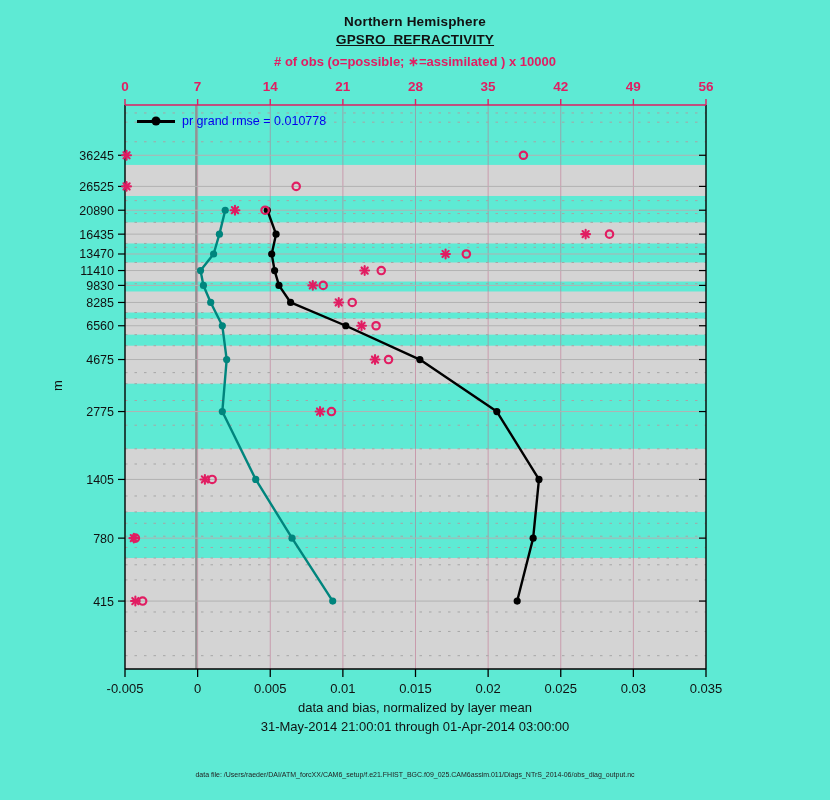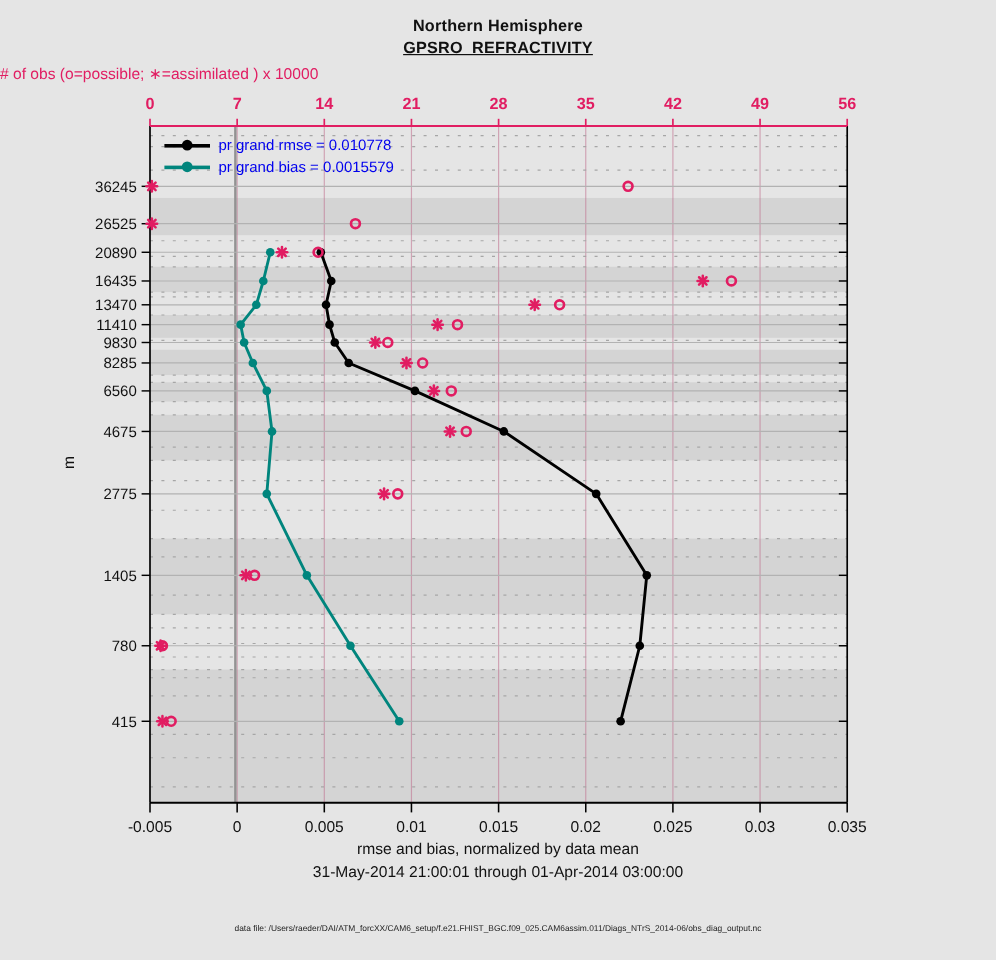--- a/index.html
+++ b/index.html
@@ -1,20 +1,20 @@
 <!DOCTYPE html>
 <html><head>
 <meta charset="utf-8">
 <style>
   html,body{margin:0;padding:0;background:#fff;}
-  #stage{position:relative;width:830px;height:800px;background:#e5e5e5;
+  #stage{position:relative;width:830px;height:800px;background:#5eead4;
          font-family:"Liberation Sans", sans-serif;overflow:hidden;}
   .abs{position:absolute;}
   .ttl{width:830px;text-align:center;font-weight:bold;font-size:13.5px;color:#111;letter-spacing:.2px;}
-  .obslbl{width:830px;font-size:13px;font-weight:normal;}
+  .obslbl{width:830px;text-align:center;font-size:13px;font-weight:bold;}
   .xlbl{width:830px;text-align:center;font-size:13px;color:#111;}
   .footer{width:830px;text-align:center;font-size:7px;color:#222;}
   .ylbl{left:52px;top:378px;font-size:13px;color:#111;transform:rotate(-90deg);}
   #legend{left:137px;top:112px;}
   .legend-row{display:flex;align-items:center;height:18px;}
   .swatch{position:relative;width:38px;height:3px;margin-right:7px;}
   .swatch::after{content:'';position:absolute;left:50%;top:50%;transform:translate(-50%,-50%);
                  width:9px;height:9px;border-radius:50%;background:inherit;}
   .legend-label{font-size:12.5px;color:#0000ee;white-space:nowrap;}
   svg text{font-family:"Liberation Sans", sans-serif;}
@@ -297,25 +297,21 @@
         <line x1="135.375" y1="596.6634906305661" x2="135.375" y2="605.4634906305661"></line>
         <line x1="138.48626983722082" y1="597.9522207933453" x2="132.26373016277918" y2="604.1747604677869"></line>
       </g>
     </svg>
 
   <div id="legend" class="abs">
     <div class="legend-row">
       <span class="swatch" style="background: rgb(0, 0, 0);"></span>
       <span class="legend-label">pr grand rmse = 0.010778</span>
     </div>
-    <div class="legend-row">
-      <span class="swatch" style="background: rgb(0, 133, 125);"></span>
-      <span class="legend-label">pr grand bias = 0.0015579</span>
-    </div>
   </div>
 
   <div class="abs ylbl">m</div>
 
-  <div class="abs xlbl" style="top:700px;">rmse and bias, normalized by data mean</div>
+  <div class="abs xlbl" style="top:700px;">data and bias, normalized by layer mean</div>
   <div class="abs xlbl" style="top:719px;">31-May-2014 21:00:01 through 01-Apr-2014 03:00:00</div>
 
   <div class="abs footer" style="top:771px;">data file: /Users/raeder/DAI/ATM_forcXX/CAM6_setup/f.e21.FHIST_BGC.f09_025.CAM6assim.011/Diags_NTrS_2014-06/obs_diag_output.nc</div>
 </div>
 
 </body></html>

